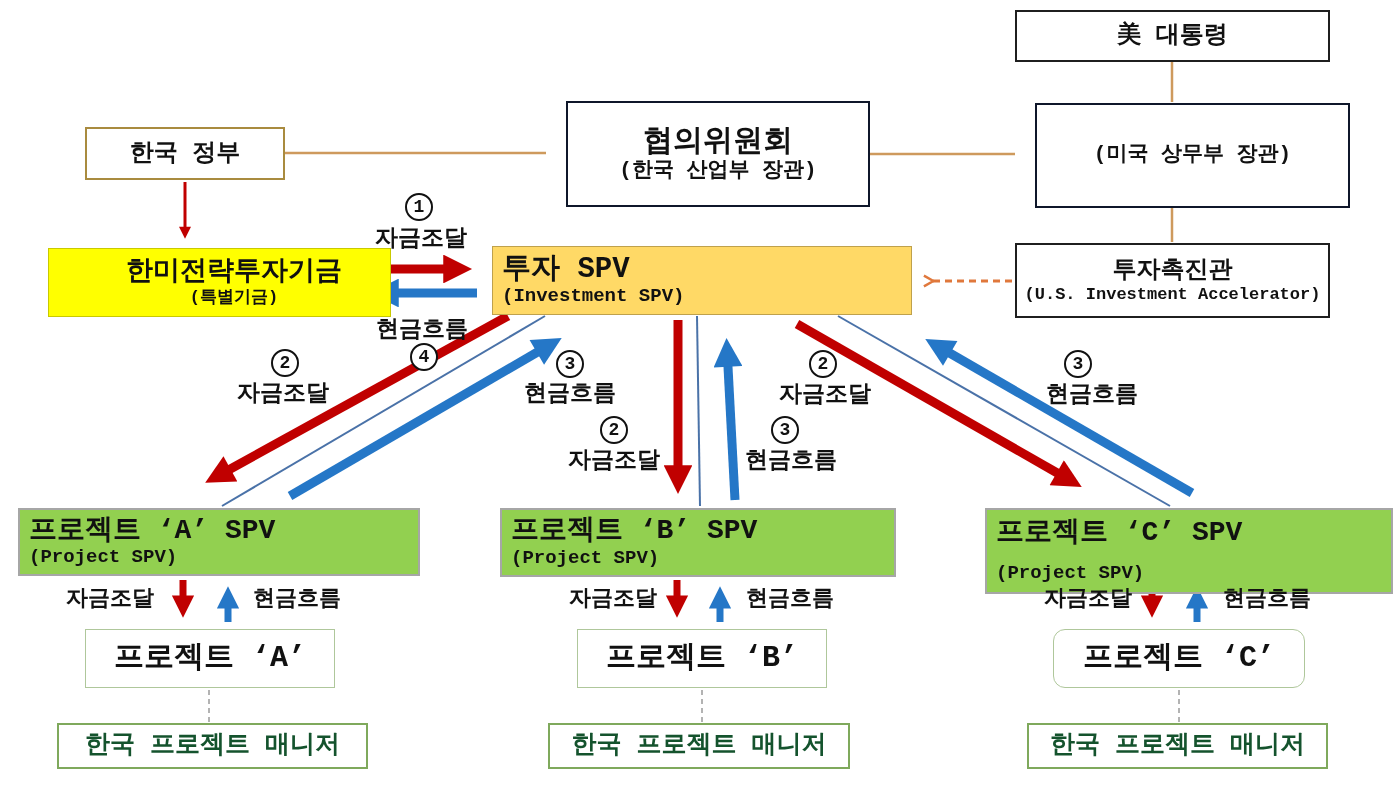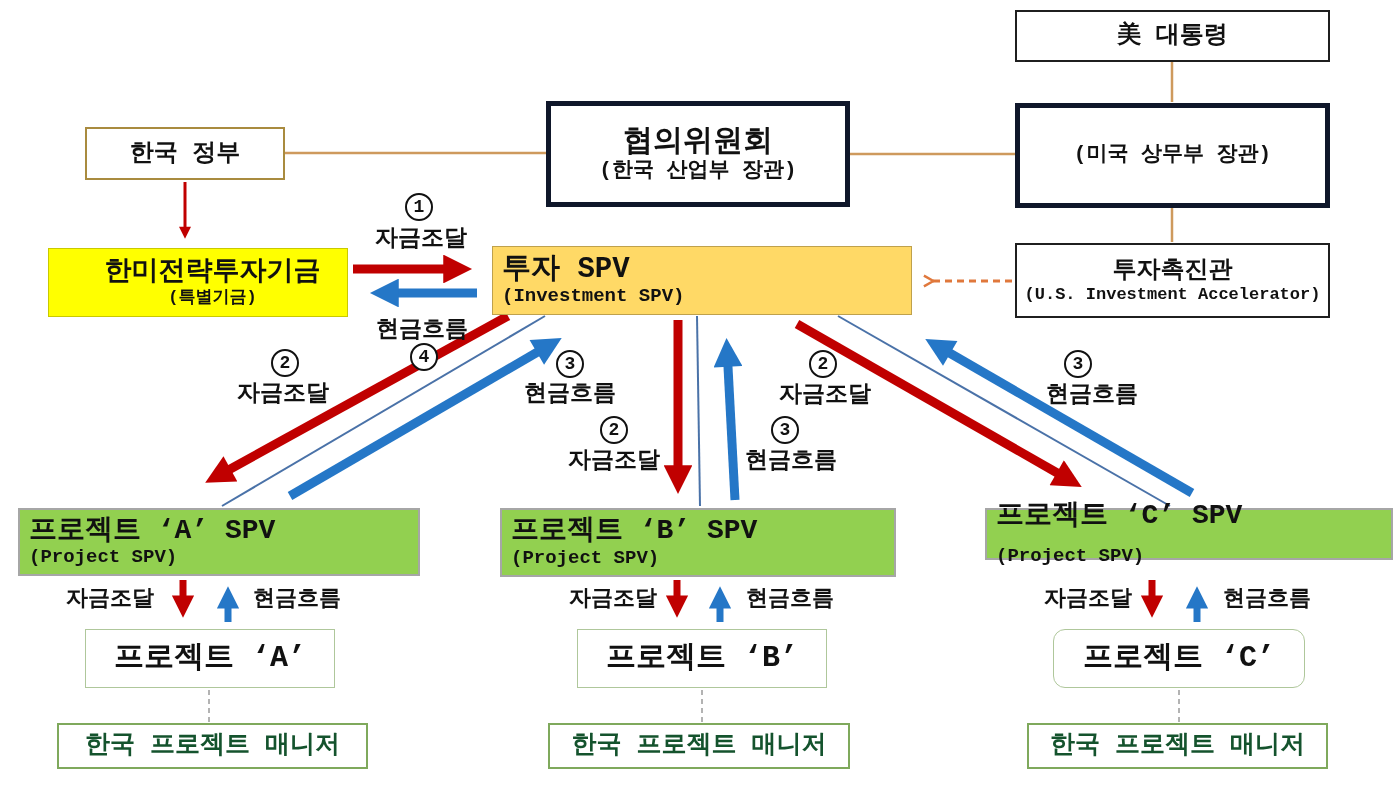--- a/index.html
+++ b/index.html
@@ -11,21 +11,21 @@
   svg.layer { position:absolute; left:0; top:0; z-index:1; }
 
   .box {
     position:absolute; z-index:2; background:#ffffff;
     display:flex; flex-direction:column; align-items:center; justify-content:center;
     text-align:center; font-weight:700; box-sizing:border-box; line-height:1.15;
   }
   .box.inline { flex-direction:column; align-items:baseline; }
 
   .b-black  { border:2.5px solid #1f1f1f; }
-  .b-black3 { border:5px solid #0f172a; }
+  .b-black3 { border:2px solid #0f172a;margin-left:20px; }
   .b-gold   { border:2px solid #a98b3f; }
   .b-yellow { background:#ffff00; border:1.5px solid #c9c900; }
   .b-orange { background:#ffd966; border:1.5px solid #bfa14c; }
   .b-green  { background:#92d050; border:2px solid #a6a6a6; }
   .b-ltgreen{ border:1.5px solid #afc79b; }
   .b-mgr    { border:2px solid #7fa95c; color:#14532d; }
 
   .fs17{font-size:17px;} .fs19{font-size:19px;}
   .fs21{font-size:21px;} .fs24{font-size:24px;} .fs25{font-size:25px;}
   .fs27{font-size:27px;} .fs28{font-size:28px;} .fs29{font-size:29px;}
@@ -122,21 +122,21 @@
   </div>
 
   <div class="box b-black3" style="left:1015px;top:103px;width:315px;height:105px;">
     <div class="fs21">(미국 상무부 장관)</div>
   </div>
 
   <div class="box b-gold fs24" style="left:85px;top:127px;width:200px;height:53px;">
     <div>한국 정부</div>
   </div>
 
-  <div class="box b-yellow" style="left:48px;top:248px;width:300px;height:69px;padding-left:29px;">
+  <div class="box b-yellow" style="left:48px;top:248px;width:343px;height:69px;padding-left:29px;">
     <div class="fs27">한미전략투자기금</div>
     <div class="fs17">(특별기금)</div>
   </div>
 
   <div class="box b-orange inline" style="left:492px;top:246px;width:420px;height:69px;">
     <span class="fs29">투자 SPV</span>
     <span class="fs19 gap">(Investment SPV)</span>
   </div>
 
   <div class="box b-black" style="left:1015px;top:243px;width:315px;height:75px;">
@@ -183,21 +183,21 @@
   </div>
   <div class="lbl small" style="left:613px;top:598px;">자금조달</div>
   <div class="lbl small" style="left:790px;top:598px;">현금흐름</div>
   <div class="box b-ltgreen fs30" style="left:577px;top:629px;width:250px;height:59px;">
     <div>프로젝트 ‘B’</div>
   </div>
   <div class="box b-mgr fs25" style="left:548px;top:723px;width:302px;height:46px;">
     <div>한국 프로젝트 매니저</div>
   </div>
 
-  <div class="box b-green inline" style="left:985px;top:508px;width:408px;height:52px;gap:14px;">
+  <div class="box b-green inline" style="left:985px;top:508px;width:408px;height:86px;gap:14px;">
     <span class="fs28">프로젝트 ‘C’ SPV</span>
     <span class="fs19 gap">(Project SPV)</span>
   </div>
   <div class="lbl small" style="left:1088px;top:598px;">자금조달</div>
   <div class="lbl small" style="left:1267px;top:598px;">현금흐름</div>
   <div class="box b-ltgreen fs30" style="left:1053px;top:629px;width:252px;height:59px;border-radius:12px;">
     <div>프로젝트 ‘C’</div>
   </div>
   <div class="box b-mgr fs25" style="left:1027px;top:723px;width:301px;height:46px;">
     <div>한국 프로젝트 매니저</div>

